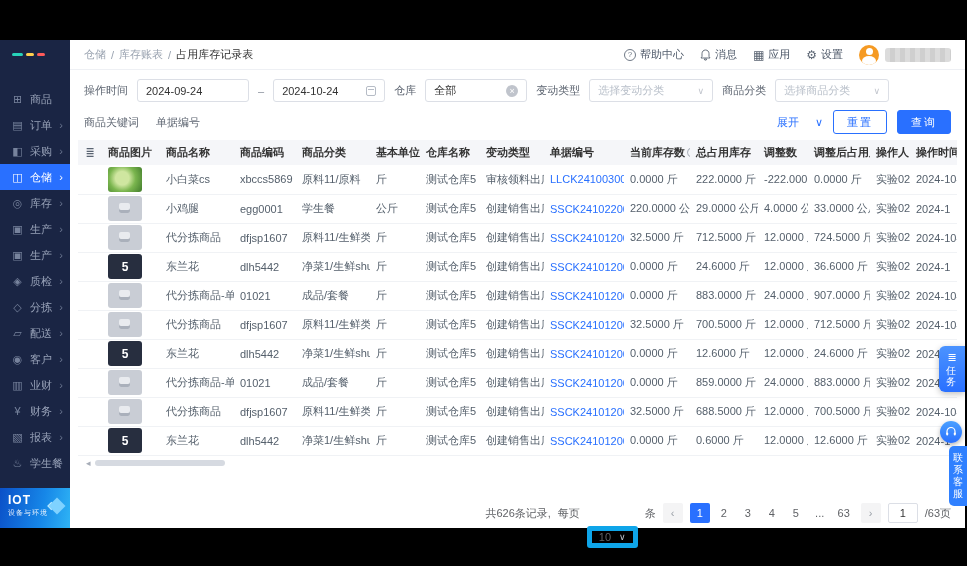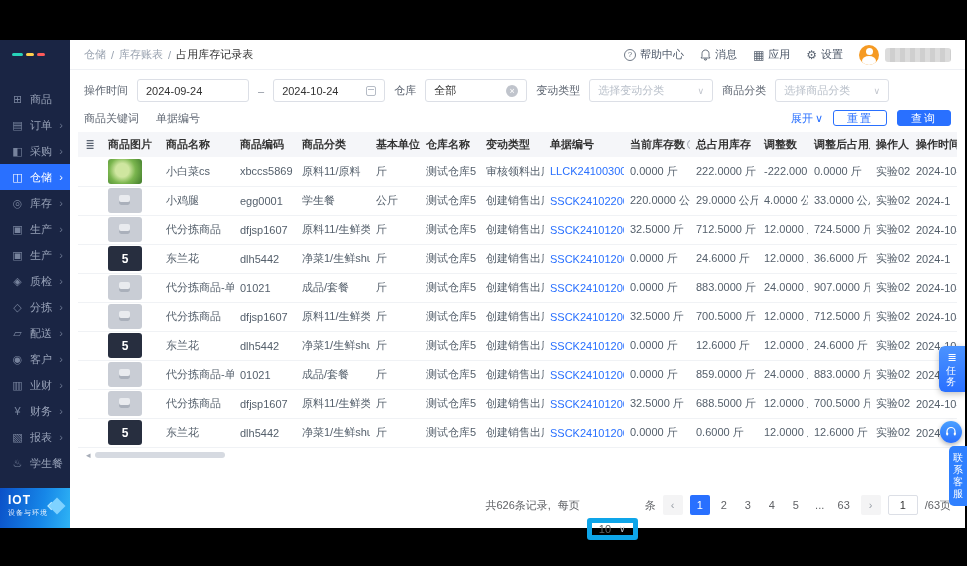--- a/index.html
+++ b/index.html
@@ -48,22 +48,22 @@
   .f-box { height:23px; border:1px solid #dcdfe6; border-radius:3px; background:#fff; display:flex; align-items:center; gap:5px; padding:0 8px; font-size:11px; color:#333; white-space:nowrap; overflow:hidden; }
   .f-box .ph { color:#b8bfc9; }
   .f-box .caret { margin-left:auto; color:#c0c4cc; font-size:9px; }
   .clear-circ { margin-left:auto; width:12px; height:12px; border-radius:50%; background:#c0c4cc; color:#fff; font-size:9px; line-height:12px; text-align:center; cursor:pointer; }
   .cal-icon { margin-left:auto; width:10px; height:10px; border:1px solid #b6bcc6; border-radius:2px; position:relative; flex-shrink:0; }
   .cal-icon::before { content:""; position:absolute; left:1px; right:1px; top:2px; height:1px; background:#b6bcc6; }
   .f-input { height:23px; border:1px solid #dcdfe6; border-radius:3px; padding:0 8px; font-size:11px; color:#333; font-family:inherit; outline:none; }
   .f-input::placeholder { color:#b8bfc9; }
   .date-sep { color:#8a919c; font-size:11px; }
   .actions { margin-left:auto; display:flex; align-items:center; gap:10px; }
-  .expand-link { color:#2970ff; font-size:11px; display:flex; align-items:center; gap:2px; cursor:pointer; }
-  .btn { height:16px; padding:0 13px; border-radius:3px; font-size:11px; cursor:pointer; font-family:Liberation Serif, serif; letter-spacing:2px; }
+  .expand-link { color:#2970ff; font-size:11px; display:flex; align-items:center; gap:16px; cursor:pointer; }
+  .btn { height:24px; padding:0 13px; border-radius:3px; font-size:11px; cursor:pointer; font-family:Liberation Serif, serif; letter-spacing:2px; }
   .btn-reset { background:#fff; border:1px solid #2970ff; color:#2970ff; }
   .btn-primary { background:#2970ff; border:1px solid #2970ff; color:#fff; }
 
   
   .table-wrap { padding:0 8px; }
   table { width:100%; border-collapse:collapse; table-layout:fixed; font-size:11px; }
   thead th { background:#f5f6f9; color:#333; font-weight:bold; height:25px; text-align:left; padding:0 6px; white-space:nowrap; overflow:hidden; }
   thead th.col-settings { text-align:center; color:#5a6472; cursor:pointer; }
   tbody td { height:29px; border-bottom:1px solid #f0f2f5; padding:0 6px; color:#55606c; white-space:nowrap; overflow:hidden; }
   .link { color:#2970ff; cursor:pointer; }

